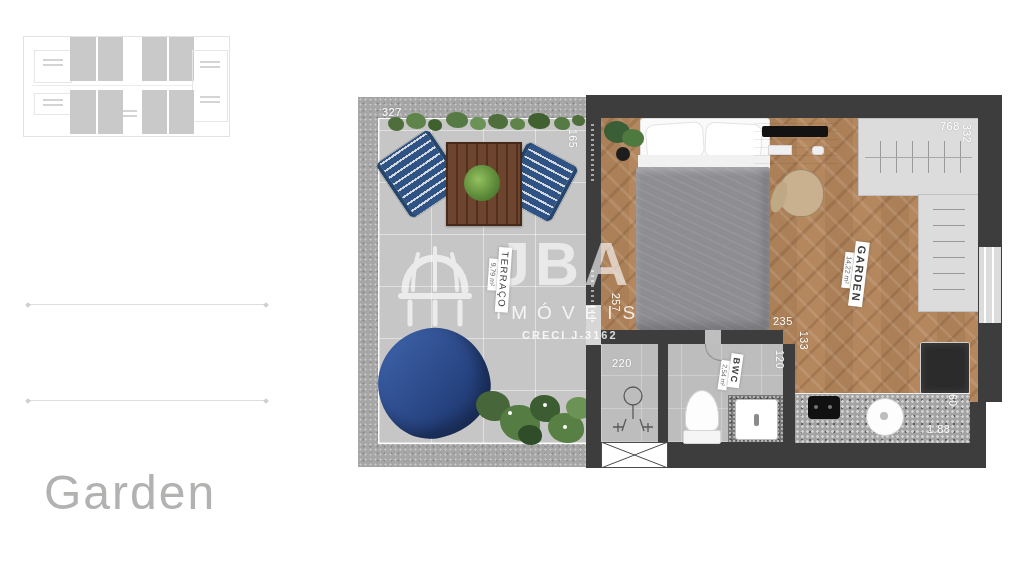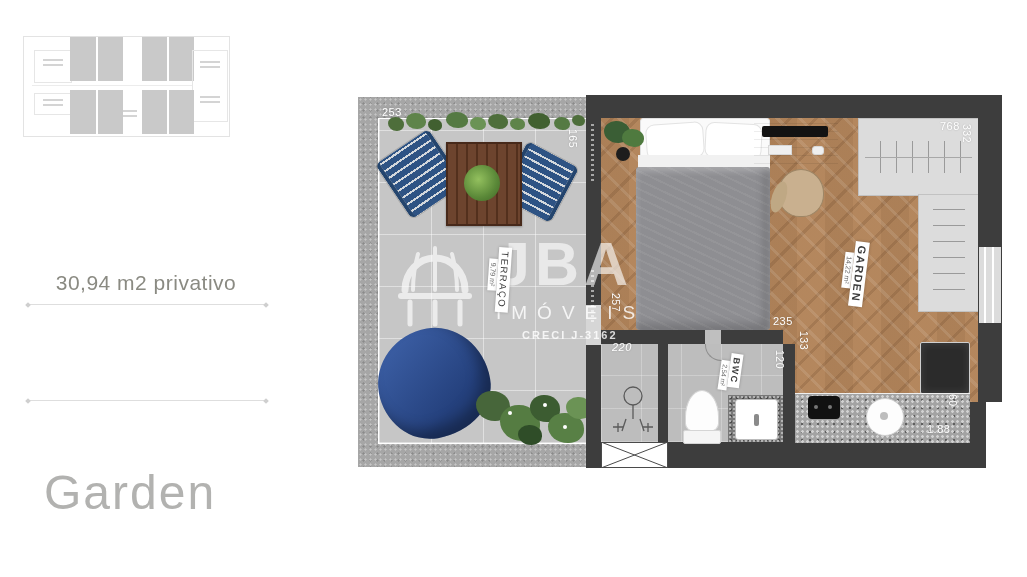--- a/index.html
+++ b/index.html
@@ -111,21 +111,20 @@
     <div class="mp-block" style="left:46px;top:53px;width:26px;height:44px;"></div>
     <div class="mp-block" style="left:74px;top:53px;width:25px;height:44px;"></div>
     <div class="mp-block" style="left:118px;top:53px;width:25px;height:44px;"></div>
     <div class="mp-block" style="left:145px;top:53px;width:25px;height:44px;"></div>
     <div class="abs" style="left:99px;top:70px;">
         <span class="mp-dash" style="width:14px"></span>
         <span class="mp-dash" style="width:14px"></span>
       </div>
   </div>
 
-  <div class="side-text area-label">30,94 m2 privativo</div>
   <div class="divider" style="top:304px;">
       <i class="l"></i>
       <i class="r"></i>
     </div>
   <div class="divider" style="top:400px;">
       <i class="l"></i>
       <i class="r"></i>
     </div>
   <div class="unit-title">Garden</div>
 
@@ -252,27 +251,27 @@
     </div>
     <div class="room-label" style="left:485px;top:146px;transform:rotate(7deg);">
       <span class="rl-area">14,22 m²</span>
       <span class="rl-name" style="font-size:11px">GARDEN</span>
     </div>
     <div class="room-label" style="left:362px;top:258px;transform:rotate(8deg);">
       <span class="rl-area" style="font-size:6.5px;margin-top:8px">2,54 m²</span>
       <span class="rl-name" style="font-size:9px">BWC</span>
     </div>
 
-    <span class="dim" style="left:24px;top:11px;">253</span>
+    <span class="dim" style="left:24px;top:11px;">327</span>
     <span class="dim v" style="left:209px;top:34px;">165</span>
     <span class="dim" style="left:582px;top:25px;">768</span>
     <span class="dim v" style="left:603px;top:29px;">332</span>
     <span class="dim v" style="left:252px;top:198px;">257</span>
     <span class="dim" style="left:415px;top:220px;">235</span>
-    <span class="dim" style="left:254px;top:246px;font-style:italic;">220</span>
+    <span class="dim" style="left:254px;top:262px;">220</span>
     <span class="dim v" style="left:416px;top:255px;">120</span>
     <span class="dim v" style="left:440px;top:236px;">133</span>
     <span class="dim v" style="left:589px;top:299px;">60</span>
     <span class="dim" style="left:569px;top:328px;">1.88</span>
   </div>
 
   <div class="watermark">
     <svg class="abs" style="left:2px;top:4px;opacity:.65;" width="74" height="92" viewBox="0 0 74 92">
       <g fill="none" stroke="#ffffff" stroke-linecap="round">
         <path d="M7 54 A30 32 0 0 1 67 54" stroke-width="7"></path>

